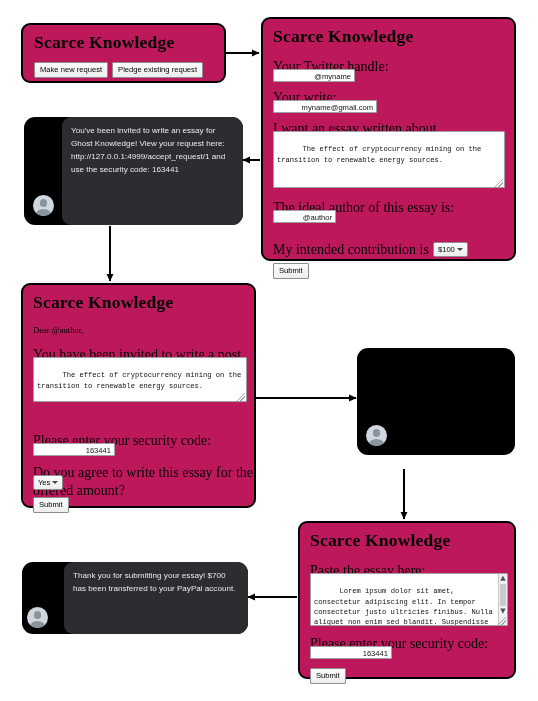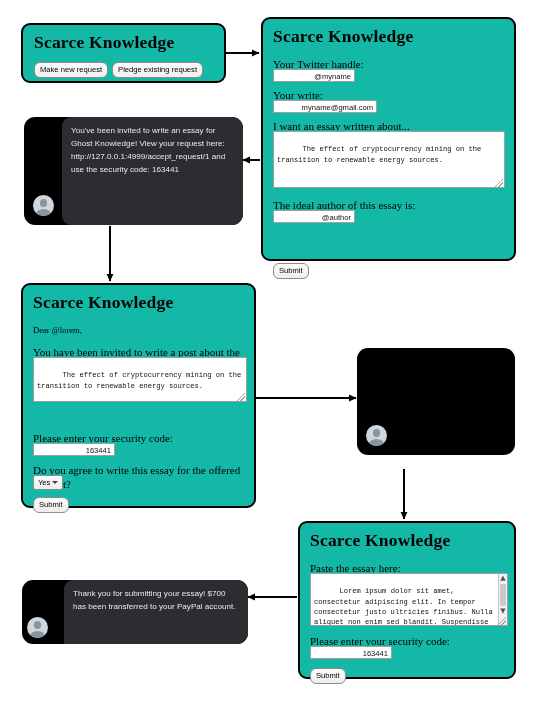--- a/index.html
+++ b/index.html
@@ -10,38 +10,38 @@
     -webkit-font-smoothing:antialiased;
   }
   .stage{position:absolute;inset:0;}
 
   
   .wires{position:absolute;left:0;top:0;width:538px;height:701px;pointer-events:none;}
 
   
   .panel{
     position:absolute;
-    background:#14b8a6;
+    background:#be185d;
     border:2.5px solid #000;
     border-radius:9px;
     box-sizing:border-box;
   }
   .panel-title{
     font-family:"Liberation Serif", serif;
     font-weight:bold;
     font-size:17.5px;
     letter-spacing:.2px;
     color:#000;
     margin:0;
     padding:0;
     line-height:1.1;
   }
   .label{
     font-family:"Liberation Serif", serif;
-    font-size:11px;
+    font-size:14px;
     color:#000;
     line-height:1.25;
     display:block;
   }
   .para{
     font-family:"Liberation Serif", serif;
     font-size:8.6px;
     color:#000;
     line-height:1.3;
     display:block;
@@ -99,21 +99,21 @@
   .sb-down{bottom:9px;}
   .sb-thumb{
     position:absolute;left:1px;right:1px;top:10px;height:22px;background:#c9c9c9;border-radius:1px;
   }
   .btn{
     font-family:"Liberation Sans", sans-serif;
     font-size:7.6px;
     color:#000;
     background:linear-gradient(#fbfbfb,#eeeeee);
     border:1px solid #8d8d8d;
-    border-radius:6px;
+    border-radius:1px;
     padding:2px 5px;
     display:inline-block;
     line-height:10px;
     box-sizing:border-box;
     white-space:nowrap;
   }
   .select{
     font-family:"Liberation Sans", sans-serif;
     font-size:7.6px;
     color:#000;
@@ -212,37 +212,41 @@
     <span class="label" style="position:absolute;left:10px;top:70px;">Your write:</span>
     <span class="tinput" style="position:absolute;left:10px;top:81px;width:104px;">myname@gmail.com</span>
 
     <span class="label" style="position:absolute;left:10px;top:101px;">I want an essay written about...</span>
     <div class="tarea" style="position:absolute;left:10px;top:112px;width:232px;height:57px;">
       <span>The effect of cryptocurrency mining on the transition to renewable energy sources.</span>
       <span class="grip"></span>
     </div>
 
     <span class="label" style="position:absolute;left:10px;top:180px;">The ideal author of this essay is:</span>
-    <span class="tinput" style="position:absolute;left:10px;top:191px;width:82px;">@author</span>
-
+    <span class="tinput" style="position:absolute;left:10px;top:191px;width:63px;">@author</span>
+
+    <div class="inline-row" style="position:absolute;left:10px;top:222px;">
+      <span class="label">My intended contribution is</span>
+      <span class="select">$100</span>
+    </div>
 
     <span class="btn" style="position:absolute;left:10px;top:244px;">Submit</span>
   </div>
 
   <div class="phone" style="left:24px;top:117px;width:219px;height:108px;">
     <div class="avatar" style="left:9px;bottom:9px;"></div>
     <div class="bubble" style="left:38px;top:0px;width:181px;height:108px;border-radius:9px 9px 0 9px;">
       <span>You've been invited to write an essay for Ghost Knowledge! View your request here: http://127.0.0.1:4999/accept_request/1 and use the security code: 163441</span>
     </div>
   </div>
 
   <div class="panel" style="left:21px;top:283px;width:235px;height:225px;">
     <h1 class="panel-title" style="position:absolute;left:10px;top:8px;">Scarce Knowledge</h1>
 
-    <span class="para" style="position:absolute;left:10px;top:40px;">Dear @lorem,</span>
+    <span class="para" style="position:absolute;left:10px;top:40px;">Dear @author,</span>
 
     <span class="label" style="position:absolute;left:10px;top:61px;">You have been invited to write a post about the following topic:</span>
     <div class="tarea" style="position:absolute;left:10px;top:72px;width:214px;height:45px;">
       <span>The effect of cryptocurrency mining on the transition to renewable energy sources.</span>
       <span class="grip"></span>
     </div>
 
 
     <span class="label" style="position:absolute;left:10px;top:147px;">Please enter your security code:</span>
     <span class="tinput" style="position:absolute;left:10px;top:158px;width:82px;">163441</span>
@@ -270,20 +274,20 @@
       </span>
       <span class="grip"></span>
     </div>
 
     <span class="label" style="position:absolute;left:10px;top:112px;">Please enter your security code:</span>
     <span class="tinput" style="position:absolute;left:10px;top:123px;width:82px;">163441</span>
 
     <span class="btn" style="position:absolute;left:10px;top:145px;">Submit</span>
   </div>
 
-  <div class="phone" style="left:22px;top:580px;width:226px;height:64px;">
+  <div class="phone" style="left:22px;top:562px;width:226px;height:72px;">
     <div class="avatar" style="left:5px;bottom:6px;"></div>
     <div class="bubble" style="left:42px;top:0px;width:184px;height:72px;border-radius:9px 9px 0 9px;">
       <span>Thank you for submitting your essay! $700 has been transferred to your PayPal account.</span>
     </div>
   </div>
 
 </div>
 
 </body></html>

